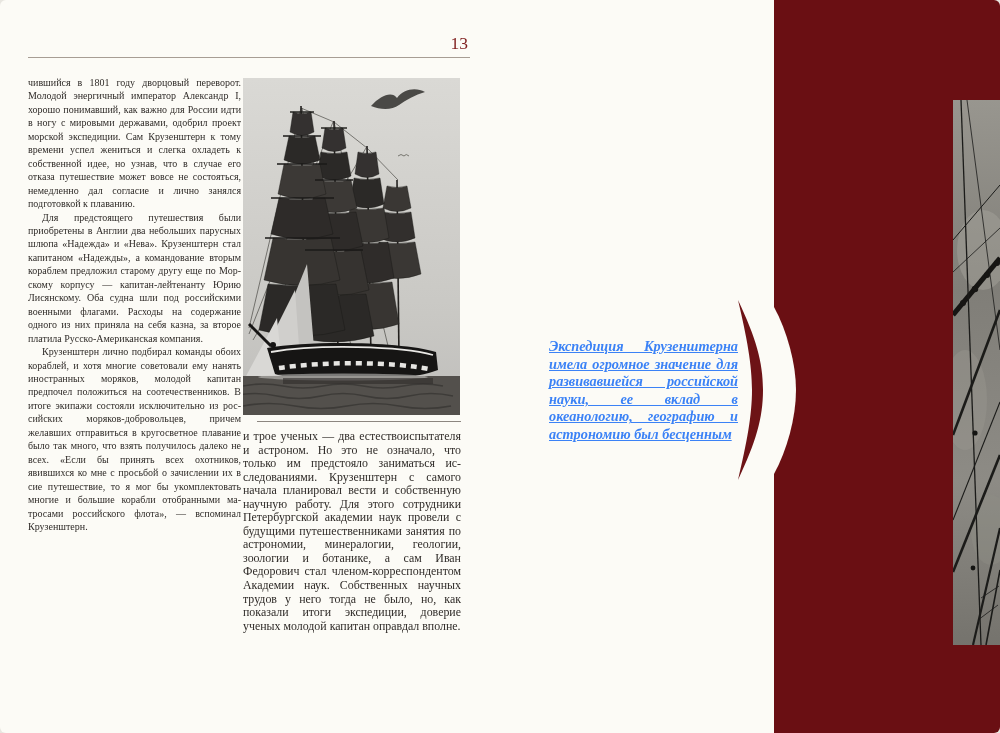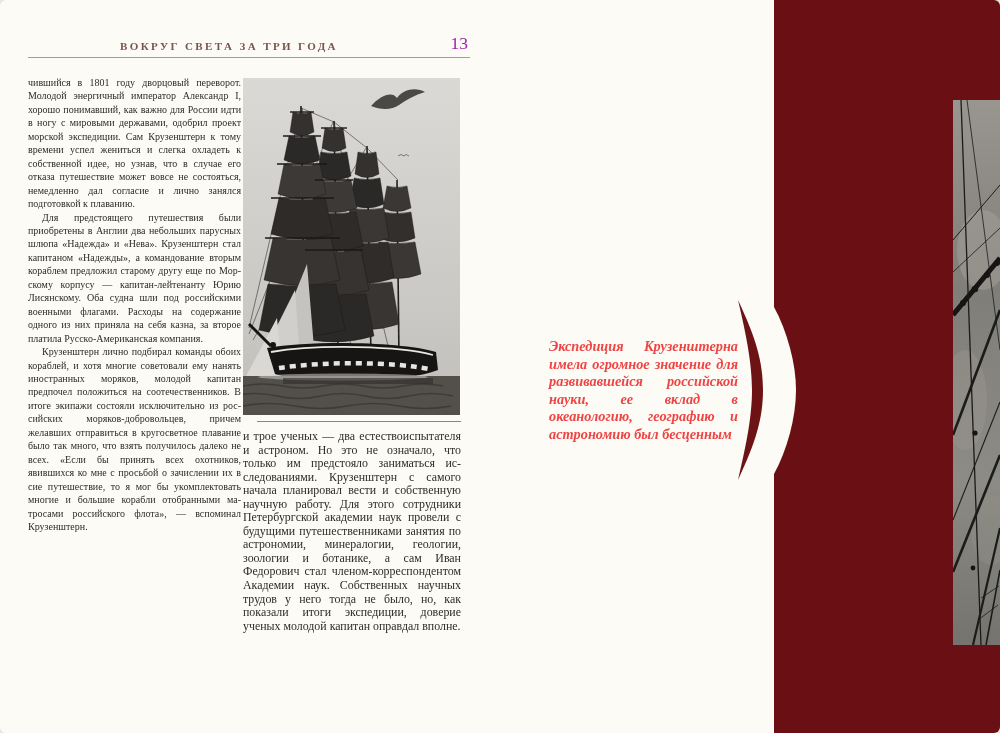--- a/index.html
+++ b/index.html
@@ -7,55 +7,54 @@
     position:relative;width:1000px;height:733px;background:#fcfbf6;
     font-family:"Liberation Serif","DejaVu Serif",serif;color:#2f2b28;
     overflow:hidden;border-radius:6px;
   }
   
   .hdr{position:absolute;left:28px;top:30px;width:442px;height:28px;}
   .hdr-title{
     position:absolute;left:0;right:40px;top:10px;text-align:center;
     font-size:11px;font-weight:bold;letter-spacing:2.4px;color:#7a544c;
   }
-  .hdr-num{position:absolute;right:2px;top:3px;font-size:17.5px;color:#a21caf;}
+  .hdr-num{position:absolute;right:2px;top:3px;font-size:17.5px;color:#7f1d1d;}
   .hdr-rule{position:absolute;left:28px;top:57px;width:442px;height:1px;background:#a79d94;}
   
   .col{position:absolute;text-align:justify;font-size:10px;line-height:13.45px;}
   .col p{margin:0;}
   .col p.ind{text-indent:14px;}
   .col-left{left:28px;top:76px;width:213px;}
   .col-mid-text{margin-top:8px;text-align:justify;font-size:11.9px;line-height:13.55px;}
   .col-mid-text p{margin:0;}
   .mid{position:absolute;left:243px;top:78px;width:218px;}
   .figure{width:217px;height:337px;display:block;}
   .caption{
     margin-top:7px;padding-right:2px;text-align:right;font-style:italic;
     font-size:10.6px;line-height:13.5px;color:#3d3a37;
   }
   .cap-rule{margin-top:6px;margin-left:14px;height:1px;background:#8c8680;}
   
   .quote{
     position:absolute;left:549px;top:338px;width:189px;
     font-weight:bold;font-style:italic;font-size:14.3px;line-height:17.6px;
-    color:#ef4444;text-align:justify;
+    color:#3b82f6;text-align:justify;text-decoration:underline;
   }
   .paren{position:absolute;left:734px;top:300px;width:30px;height:180px;}
   
   .panel{position:absolute;left:774px;top:0;width:226px;height:733px;background:#6a0f13;}
   .notch{position:absolute;left:774px;top:307px;width:23px;height:167px;}
   .rig{position:absolute;left:953px;top:100px;width:47px;height:545px;display:block;}
 </style>
 </head>
 <body>
 
 <div class="page">
 
   <div class="hdr">
-    <div class="hdr-title">ВОКРУГ СВЕТА ЗА ТРИ ГОДА</div>
     <div class="hdr-num">13</div>
   </div>
   <div class="hdr-rule"></div>
 
   <div class="col col-left">
     <p>чившийся в 1801 году дворцовый пере­ворот. Молодой энергичный император Александр I, хорошо понимавший, как важно для России идти в ногу с мировы­ми державами, одобрил проект морской экспедиции. Сам Крузенштерн к тому времени успел жениться и слегка охла­деть к собственной идее, но узнав, что в случае его отказа путешествие может вовсе не состояться, немедленно дал согласие и лично занялся подготовкой к плаванию.</p>
     <p class="ind">Для предстоящего путешествия бы­ли приобретены в Англии два небольших парусных шлюпа «Надежда» и «Нева». Крузенштерн стал капитаном «Надеж­ды», а командование вторым кораблем предложил старому другу еще по Мор­скому корпусу — капитан-лейтенанту Юрию Лисянскому. Оба судна шли под российскими военными флагами. Расхо­ды на содержание одного из них приняла на себя казна, за второе платила Русско-Американская компания.</p>
     <p class="ind">Крузенштерн лично подбирал коман­ды обоих кораблей, и хотя многие совето­вали ему нанять иностранных моряков, молодой капитан предпочел положить­ся на соотечественников. В итоге эки­пажи состояли исключительно из рос­сийских моряков-добровольцев, причем желавших отправиться в кругосветное плавание было так много, что взять по­лучилось далеко не всех. «Если бы при­нять всех охотников, явившихся ко мне с просьбой о зачислении их в сие путеше­ствие, то я мог бы укомплектовать мно­гие и большие корабли отобранными ма­тросами российского флота», — вспоми­нал Крузенштерн.</p>
   </div>
 

